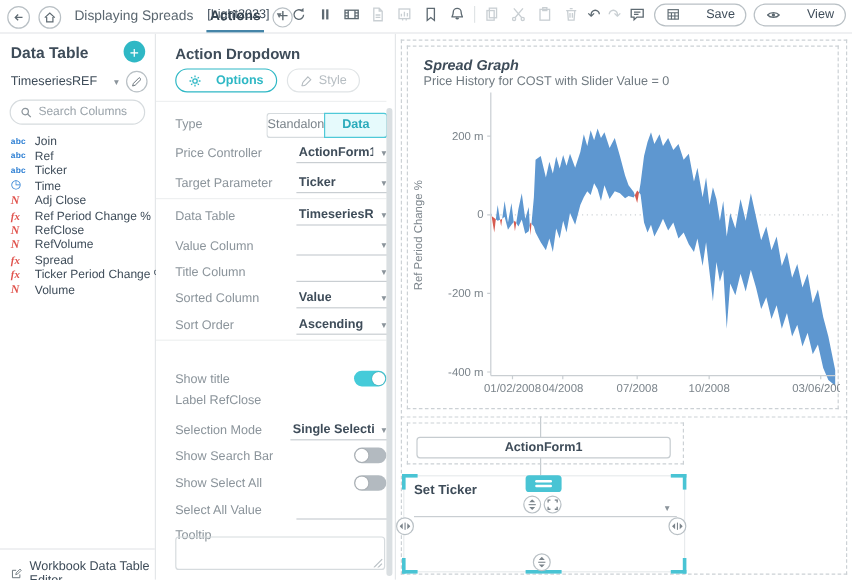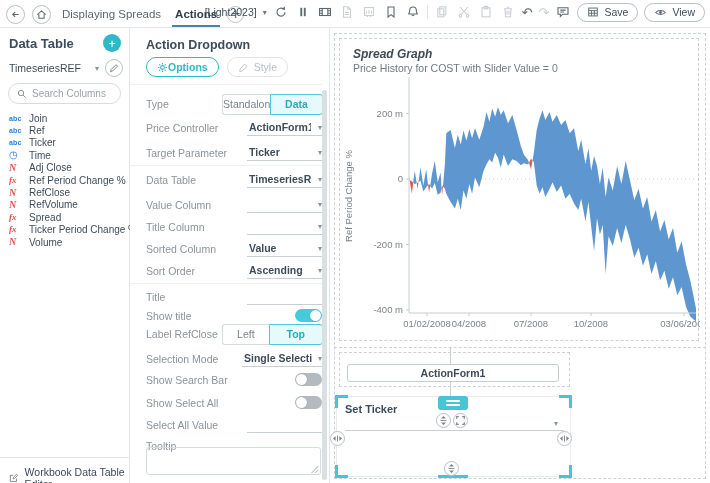--- a/index.html
+++ b/index.html
@@ -17,21 +17,21 @@
   .tab-active { font-size:11.5px; font-weight:bold; color:#33414d; padding:6px 3px 5px;
     border-bottom:2px solid #4585a8; }
   .ticon { width:16px; height:16px; display:flex; align-items:center; justify-content:center; }
   .ticon svg { stroke:#5e6a72; fill:none; stroke-width:1.1; }
   .ticon.dis svg { stroke:#c9cfd3; }
   .ticon .fl { fill:#5e6a72; stroke:none; }
   .tb-sep { width:1px; height:14px; background:#e0e4e6; }
   .theme-lbl { font-size:10.5px; color:#3e4c59; }
   .caret { font-size:8px; color:#6b757c; }
   .pill-btn { height:19px; border:1px solid #b9c0c5; border-radius:10px; background:#fff;
-    display:flex; align-items:center; gap:5px; padding:0 9px; font-size:10.5px; color:#3e4c59; }
+    display:flex; align-items:center; gap:21px; padding:0 9px; font-size:10.5px; color:#3e4c59; }
   .undo-t { font-size:13px; color:#5e6a72; line-height:1; }
   .undo-t.dis { color:#c9cfd3; }
 
   
   #leftpanel { position:absolute; left:0; top:28px; width:130px; height:455px;
     border-right:1px solid #e4e7e9; background:#fff; }
   .lp-title { position:absolute; left:9px; top:8px; font-size:13px; font-weight:bold; }
   .plus-circ { position:absolute; right:8px; top:6px; width:18px; height:18px; border-radius:50%;
     background:#2fb8c5; color:#fff; font-size:13px; display:flex; align-items:center; justify-content:center; }
   .tsref-row { position:absolute; left:9px; right:6px; top:31px; display:flex; align-items:center; }
@@ -53,21 +53,21 @@
   .lp-footer { position:absolute; left:0; right:0; top:429px; border-top:1px solid #e4e7e9; }
   .lp-footer-row { display:flex; align-items:center; gap:6px; padding:8px 0 0 9px; }
   .lp-footer-row span { font-size:10.5px; color:#3e4c59; }
 
   
   #midpanel { position:absolute; left:130px; top:28px; width:200px; height:455px;
     border-right:1px solid #e4e7e9; background:#fff; }
   .mp-title { position:absolute; left:16px; top:10px; font-size:12.5px; font-weight:bold; }
   .mp-btns { position:absolute; left:16px; top:29px; display:flex; gap:8px; }
   .opt-btn { height:20px; border:1px solid #2fb8c5; border-radius:11px; background:#fff;
-    display:flex; align-items:center; gap:0; padding:0 10px; font-size:10.5px; font-weight:bold; color:#2fb8c5;justify-content:center; }
+    display:flex; align-items:center; gap:12px; padding:0 10px; font-size:10.5px; font-weight:bold; color:#2fb8c5;justify-content:center; }
   .sty-btn { height:20px; border:1px solid #e0e4e6; border-radius:11px; background:#fff;
     display:flex; align-items:center; gap:5px; padding:0 10px; font-size:10.5px; color:#b6bdc2; }
   .mp-div { position:absolute; left:0; right:7px; height:1px; background:#eef0f1; }
   .frow { position:absolute; left:0; right:0; height:20px; }
   .flab { position:absolute; left:16px; top:4px; font-size:10.5px; color:#8b949b; white-space:nowrap; }
   .ctl { position:absolute; left:117px; right:6px; top:0; height:18px; border-bottom:1px solid #c9ced2; }
   .ctl-val { position:absolute; left:2px; top:3px; font-size:10.5px; font-weight:bold; color:#3e4c59;
     white-space:nowrap; overflow:hidden; max-width:62px; }
   .ctl-car { position:absolute; right:1px; top:5px; font-size:8px; color:#8b949b; }
   .seg { position:absolute; left:92px; right:6px; top:0; display:flex; }
@@ -386,40 +386,30 @@
   <div class="frow" style="top:233px">
     <span class="flab">Sort Order</span>
     <div class="ctl">
       <span class="ctl-val">Ascending</span>
       <span class="ctl-car">▾</span>
     </div>
   </div>
 
   <div class="mp-div" style="top:255px"></div>
 
-  <div class="frow" style="top:259px">
-    <span class="flab">Title</span>
-    <div class="ctl">
-      <span class="ctl-val"></span>
-    </div>
-  </div>
 
   <div class="frow" style="top:278px">
     <span class="flab">Show title</span>
     <div class="tog on">
         <div class="knob"></div>
       </div>
   </div>
 
   <div class="frow" style="top:296px">
     <span class="flab">Label RefClose</span>
-    <div class="seg">
-      <div class="seg-cell first" style="width:48px">Left</div>
-      <div class="seg-cell last active" style="width:56px">Top</div>
-    </div>
   </div>
 
   <div class="frow" style="top:321px">
     <span class="flab">Selection Mode</span>
     <div class="ctl" style="left:112px">
       <span class="ctl-val" style="max-width:68px">Single Selection Drop D</span>
       <span class="ctl-car">▾</span>
     </div>
   </div>
 

